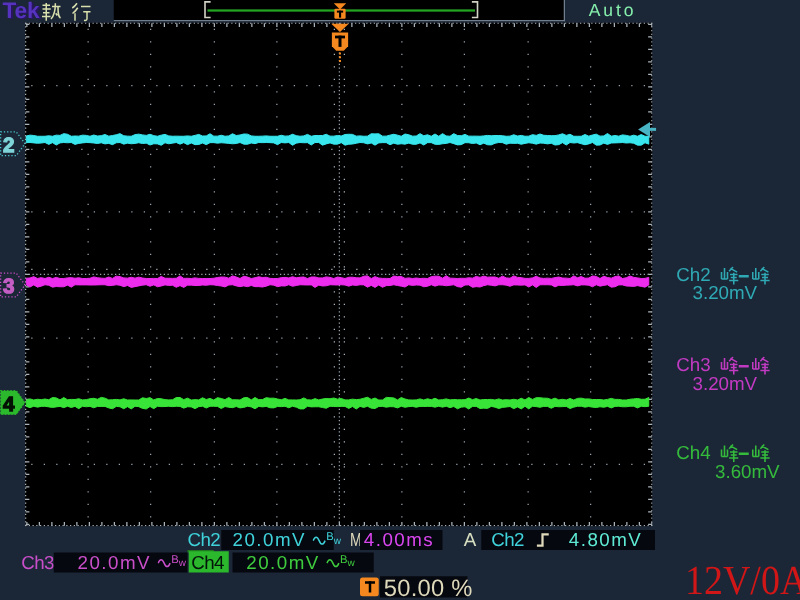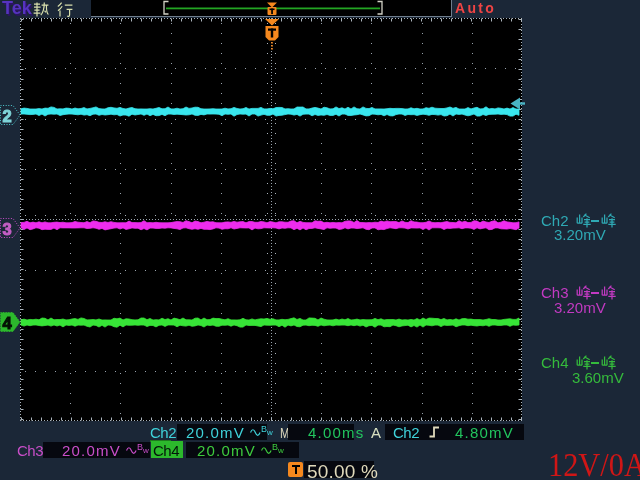--- a/index.html
+++ b/index.html
@@ -21,21 +21,21 @@
   <div class="abs" style="left:91px;top:0;width:360px;height:16px;background:#000;border-right:1px solid #6f7d8c;border-bottom:1px solid #6f7d8c"></div>
 
   <svg class="abs" style="left:91px;top:0" width="360" height="17" viewBox="0 0 360 17">
     <path d="M77.5,1.5 h-4.5 v12.5 h4.5 M286.5,1.5 h4.5 v12.5 h-4.5" fill="none" stroke="#d2d2c6" stroke-width="1.3"></path>
     <rect x="75" y="7.5" width="214" height="1.8" fill="#23a523"></rect>
     <polygon points="176,2.5 186,2.5 181,7.5" fill="#f5881e"></polygon>
     <rect x="176.5" y="7" width="9" height="8" rx="1" fill="#f5881e"></rect>
     <rect x="178.5" y="8.5" width="5" height="1.6" fill="#000"></rect>
     <rect x="180.2" y="8.5" width="1.7" height="5.6" fill="#000"></rect>
   </svg>
-  <div class="abs" style="left:455px;top:0px;font-size:14px;font-weight:bold;letter-spacing:2.3px;color:#ef4444">Auto</div>
+  <div class="abs" style="left:471px;top:0px;font-size:14px;font-weight:normal;letter-spacing:2.3px;color:#86efac">Auto</div>
 
   <svg class="abs" style="left:20px;top:18px" width="502" height="403" viewBox="0 0 502 403">
     <rect x="0" y="0" width="502" height="403" fill="#000"></rect>
 <line x1="0" y1="0.5" x2="502" y2="0.5" stroke="#aab4bc" stroke-dasharray="1 2"></line>
 <line x1="0" y1="402.5" x2="502" y2="402.5" stroke="#aab4bc" stroke-dasharray="1 2"></line>
 <line x1="0.5" y1="0" x2="0.5" y2="403" stroke="#aab4bc" stroke-dasharray="1 2"></line>
 <line x1="501.5" y1="0" x2="501.5" y2="403" stroke="#aab4bc" stroke-dasharray="1 2"></line>
 <line x1="1" y1="2" x2="502" y2="2" stroke="#aab4bc" stroke-width="3" stroke-dasharray="1 9"></line>
 <line x1="1" y1="401" x2="502" y2="401" stroke="#aab4bc" stroke-width="3" stroke-dasharray="1 9"></line>
 <line x1="2" y1="1" x2="2" y2="403" stroke="#aab4bc" stroke-width="3" stroke-dasharray="1 9"></line>
@@ -121,28 +121,28 @@
   <div class="abs rtxt" style="left:150px;top:424px;color:#3fd2da;letter-spacing:-0.5px">Ch2</div>
   <div class="abs" style="left:150px;top:440px;width:21px;height:1.5px;background:#1e7a1e"></div>
   <div class="chip" style="left:177px;top:424px;width:90px"></div>
   <div class="abs rtxt" style="left:186px;top:424px;color:#3fd2da;letter-spacing:1.2px">20.0mV</div>
   <svg class="abs" style="left:250px;top:428px" width="11" height="9" viewBox="0 0 11 9">
     <path d="M0.5,4.5 C2,0.8 3.8,0.8 5.3,4.5 C6.8,8.2 8.6,8.2 10.1,4.5" fill="none" stroke="#3fd2da" stroke-width="1.2"></path>
   </svg>
   <div class="abs" style="left:261px;top:424px;color:#3fd2da;font-size:9px">B<span style="font-size:8px;position:relative;top:3px">w</span></div>
   <div class="abs rtxt" style="left:280px;top:424px;color:#dfd9bb;transform:scaleX(0.75);transform-origin:0 0">M</div>
   <div class="chip" style="left:288px;top:424px;width:66px"></div>
-  <div class="abs rtxt" style="left:308px;top:424px;color:#22c55e;letter-spacing:1.2px">4.00ms</div>
+  <div class="abs rtxt" style="left:291px;top:424px;color:#d946ef;letter-spacing:1.2px">4.00ms</div>
   <div class="abs rtxt" style="left:371px;top:424px;color:#d8e0c0">A</div>
   <div class="chip" style="left:385px;top:424px;width:139px"></div>
   <div class="abs rtxt" style="left:393px;top:424px;color:#3fd2da;letter-spacing:-0.5px">Ch2</div>
   <svg class="abs" style="left:429px;top:426px" width="11" height="12" viewBox="0 0 11 12">
     <path d="M0.5,10.5 H5 V1.5 H10" fill="none" stroke="#dfd9bb" stroke-width="1.8"></path>
   </svg>
-  <div class="abs rtxt" style="left:455px;top:424px;color:#22c55e;letter-spacing:1.2px">4.80mV</div>
+  <div class="abs rtxt" style="left:455px;top:424px;color:#5eead4;letter-spacing:1.2px">4.80mV</div>
 
   <div class="abs rtxt" style="left:17px;top:442px;color:#c94ec9;letter-spacing:-0.5px">Ch3</div>
   <div class="chip" style="left:43px;top:442px;width:107px"></div>
   <div class="abs rtxt" style="left:62px;top:442px;color:#c94ec9;letter-spacing:1.2px">20.0mV</div>
   <svg class="abs" style="left:126px;top:446px" width="11" height="9" viewBox="0 0 11 9">
     <path d="M0.5,4.5 C2,0.8 3.8,0.8 5.3,4.5 C6.8,8.2 8.6,8.2 10.1,4.5" fill="none" stroke="#c94ec9" stroke-width="1.2"></path>
   </svg>
   <div class="abs" style="left:137px;top:442px;color:#c94ec9;font-size:9px">B<span style="font-size:8px;position:relative;top:3px">w</span></div>
   <div class="abs" style="left:151px;top:441px;width:32px;height:17px;background:#2cb82c"></div>
   <div class="abs rtxt" style="left:153px;top:442px;color:#03140a;letter-spacing:-0.5px">Ch4</div>

